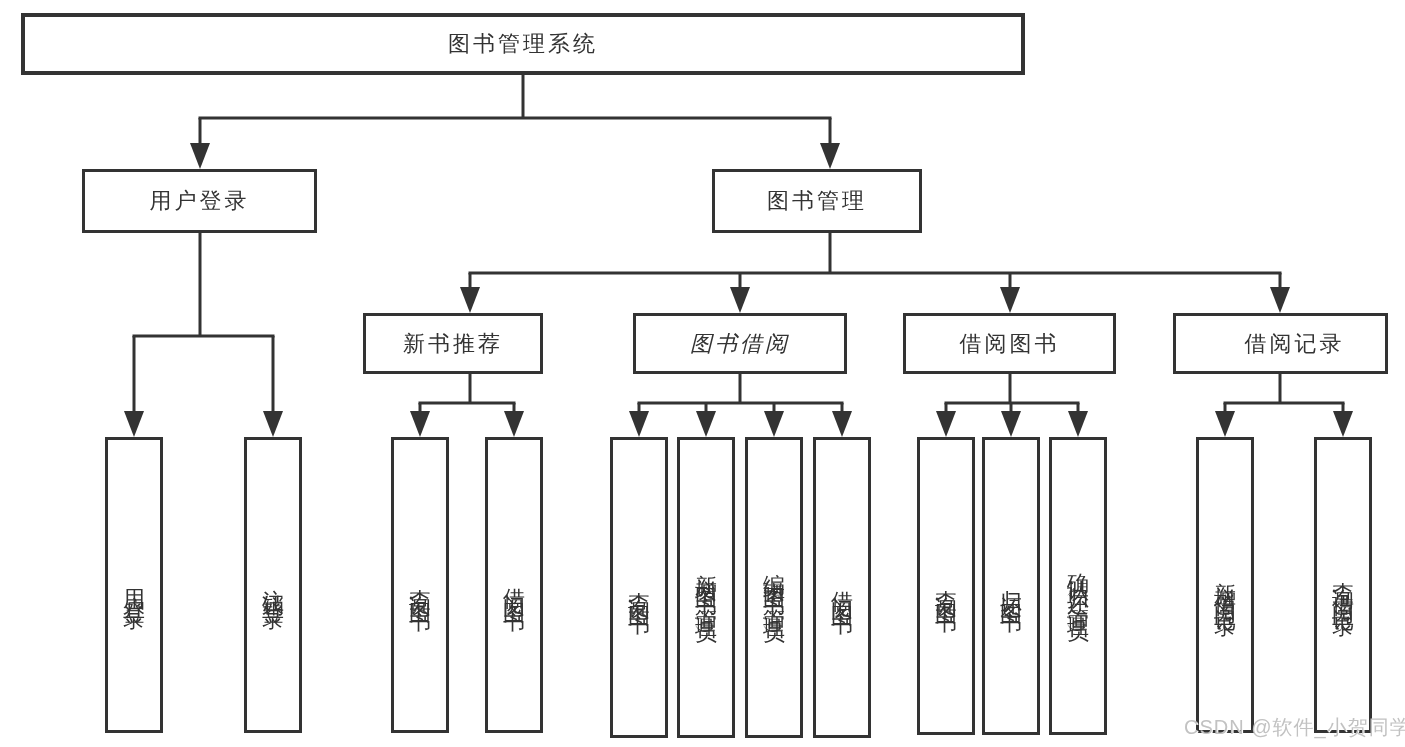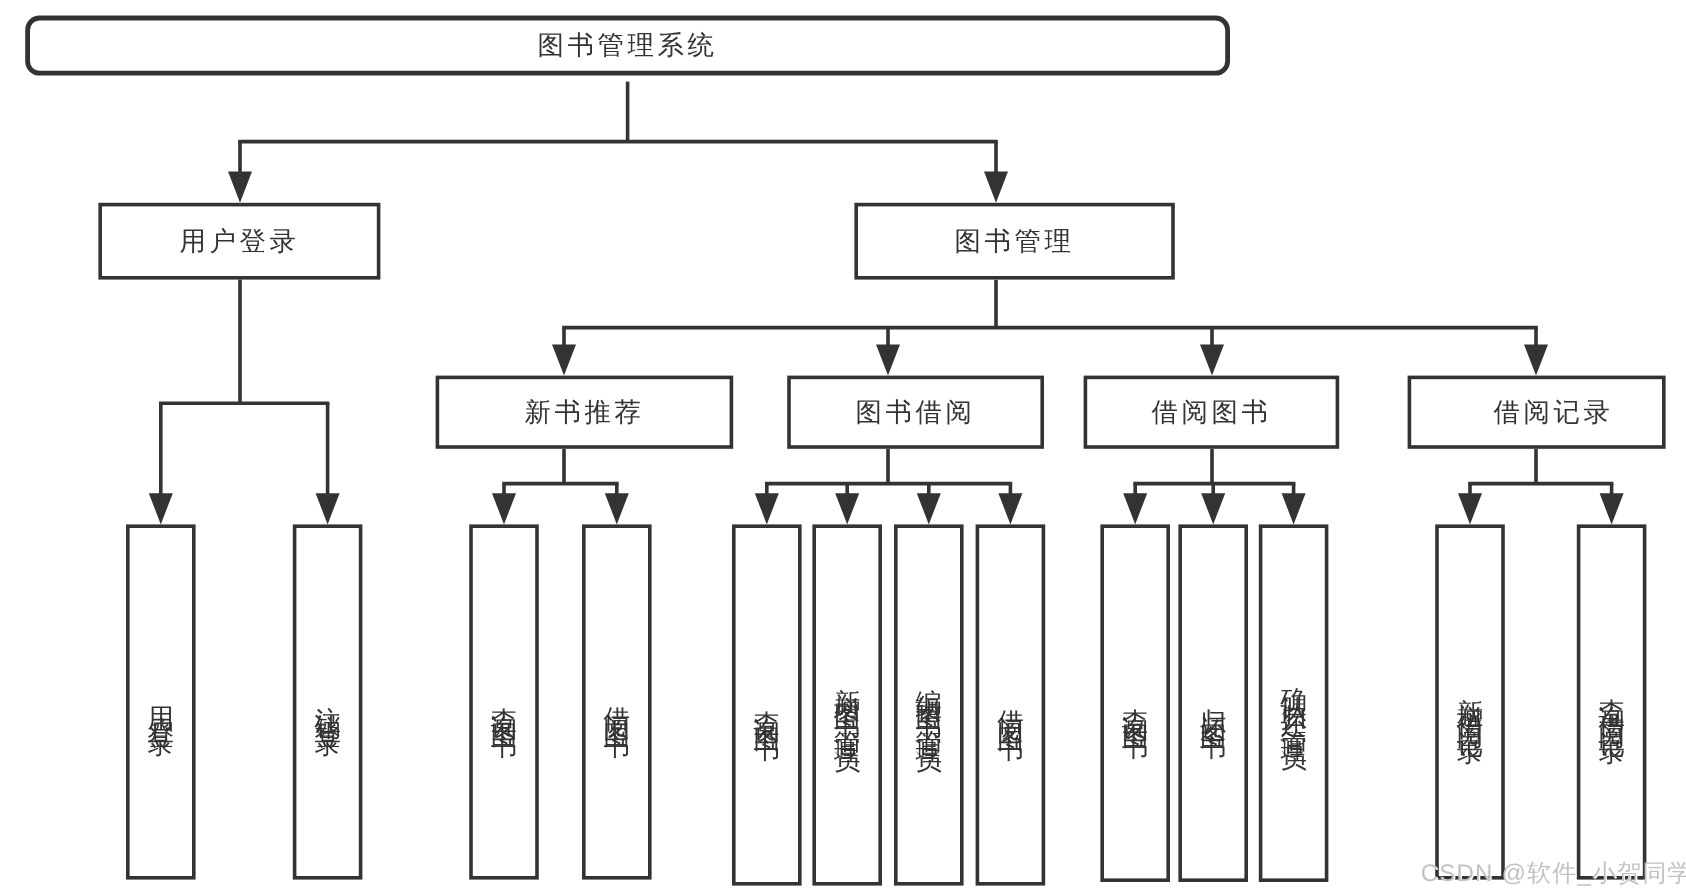--- a/index.html
+++ b/index.html
@@ -131,35 +131,35 @@
       <polygon points="764,411 784,411 774,437"></polygon>
       <polygon points="832,411 852,411 842,437"></polygon>
       <polygon points="936,411 956,411 946,437"></polygon>
       <polygon points="1001,411 1021,411 1011,437"></polygon>
       <polygon points="1068,411 1088,411 1078,437"></polygon>
       <polygon points="1215,411 1235,411 1225,437"></polygon>
       <polygon points="1333,411 1353,411 1343,437"></polygon>
     </g>
   </svg>
 
-  <div class="hbox root" style="left:21px; top:13px; width:1004px; height:50px;border-radius:12px;">
+  <div class="hbox root" style="left:21px; top:13px; width:1004px; height:62px;">
     <span>图书管理系统</span>
   </div>
 
   <div class="hbox" style="left:82px; top:169px; width:235px; height:64px;">
     <span>用户登录</span>
   </div>
-  <div class="hbox" style="left:712px; top:169px; width:267px; height:64px;">
+  <div class="hbox" style="left:712px; top:169px; width:210px; height:64px;">
     <span>图书管理</span>
   </div>
 
-  <div class="hbox" style="left:363px; top:313px; width:248px; height:61px;">
+  <div class="hbox" style="left:363px; top:313px; width:180px; height:61px;">
     <span>新书推荐</span>
   </div>
-  <div class="hbox" style="left:656px; top:313px; width:214px; height:61px;">
+  <div class="hbox" style="left:633px; top:313px; width:214px; height:61px;font-style:italic;">
     <span>图书借阅</span>
   </div>
   <div class="hbox" style="left:903px; top:313px; width:213px; height:61px;">
     <span>借阅图书</span>
   </div>
   <div class="hbox" style="left:1173px; top:313px; width:215px; height:61px;padding-left:28px;">
     <span>借阅记录</span>
   </div>
 
   <div class="vbox" style="left:105px; top:437px; width:58px; height:296px;">

